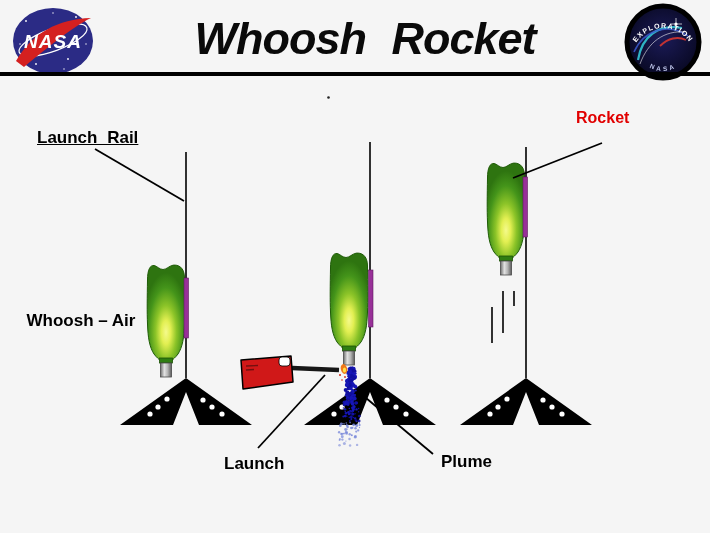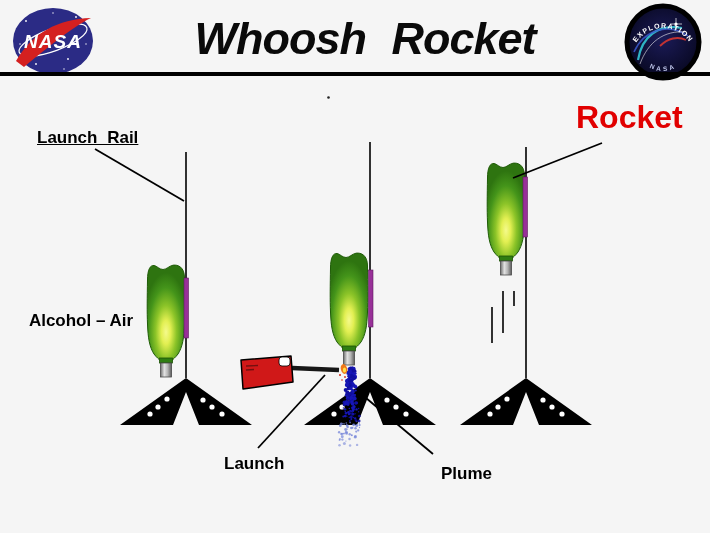--- a/index.html
+++ b/index.html
@@ -20,22 +20,22 @@
     color:#0a0a0a;white-space:nowrap;
   }
   #rule{position:absolute;top:72px;left:0;width:710px;height:4px;background:var(--stand-black);}
   .label{
     position:absolute;font-weight:bold;font-size:17px;color:var(--label-text);
     white-space:nowrap;line-height:19px;
   }
   #label-launch-rail{left:37px;top:128px;word-spacing:5px;text-decoration:underline;}
   #label-alcohol{left:22px;top:311px;width:118px;text-align:center;white-space:normal;}
   #label-igniter{left:224px;top:454px;}
-  #label-plume{left:441px;top:452px;margin-top:12px;}
-  #label-rocket{left:576px;top:108px;font-size:32px;color:var(--rocket-label);}
+  #label-plume{left:441px;top:452px;}
+  #label-rocket{left:576px;top:108px;font-size:16px;color:var(--rocket-label);}
   #diagram{position:absolute;left:0;top:0;}
   #nasa-logo{position:absolute;left:6px;top:3px;}
   #badge{position:absolute;left:620px;top:2px;}
 </style>
 </head>
 <body>
 
 <div id="stage">
 
   <svg id="nasa-logo" width="94" height="76" viewBox="0 0 94 76" xmlns="http://www.w3.org/2000/svg">
@@ -413,19 +413,19 @@
       <line x1="602" y1="143" x2="513" y2="178"></line>
       <line x1="258" y1="448" x2="325" y2="375"></line>
       <line x1="433" y1="454" x2="360" y2="393"></line>
     </g>
 
     <circle cx="328.5" cy="97.5" r="1.3" fill="#222222"></circle>
   </svg>
 
   <div id="label-launch-rail" class="label">Launch Rail</div>
   <div id="label-alcohol" class="label">
-    <div>Alcohol – Air</div>
+    <div>Whoosh – Air</div>
   </div>
   <div id="label-igniter" class="label">Launch</div>
   <div id="label-plume" class="label">Plume</div>
   <div id="label-rocket" class="label">Rocket</div>
 
 </div>
 
 </body></html>

